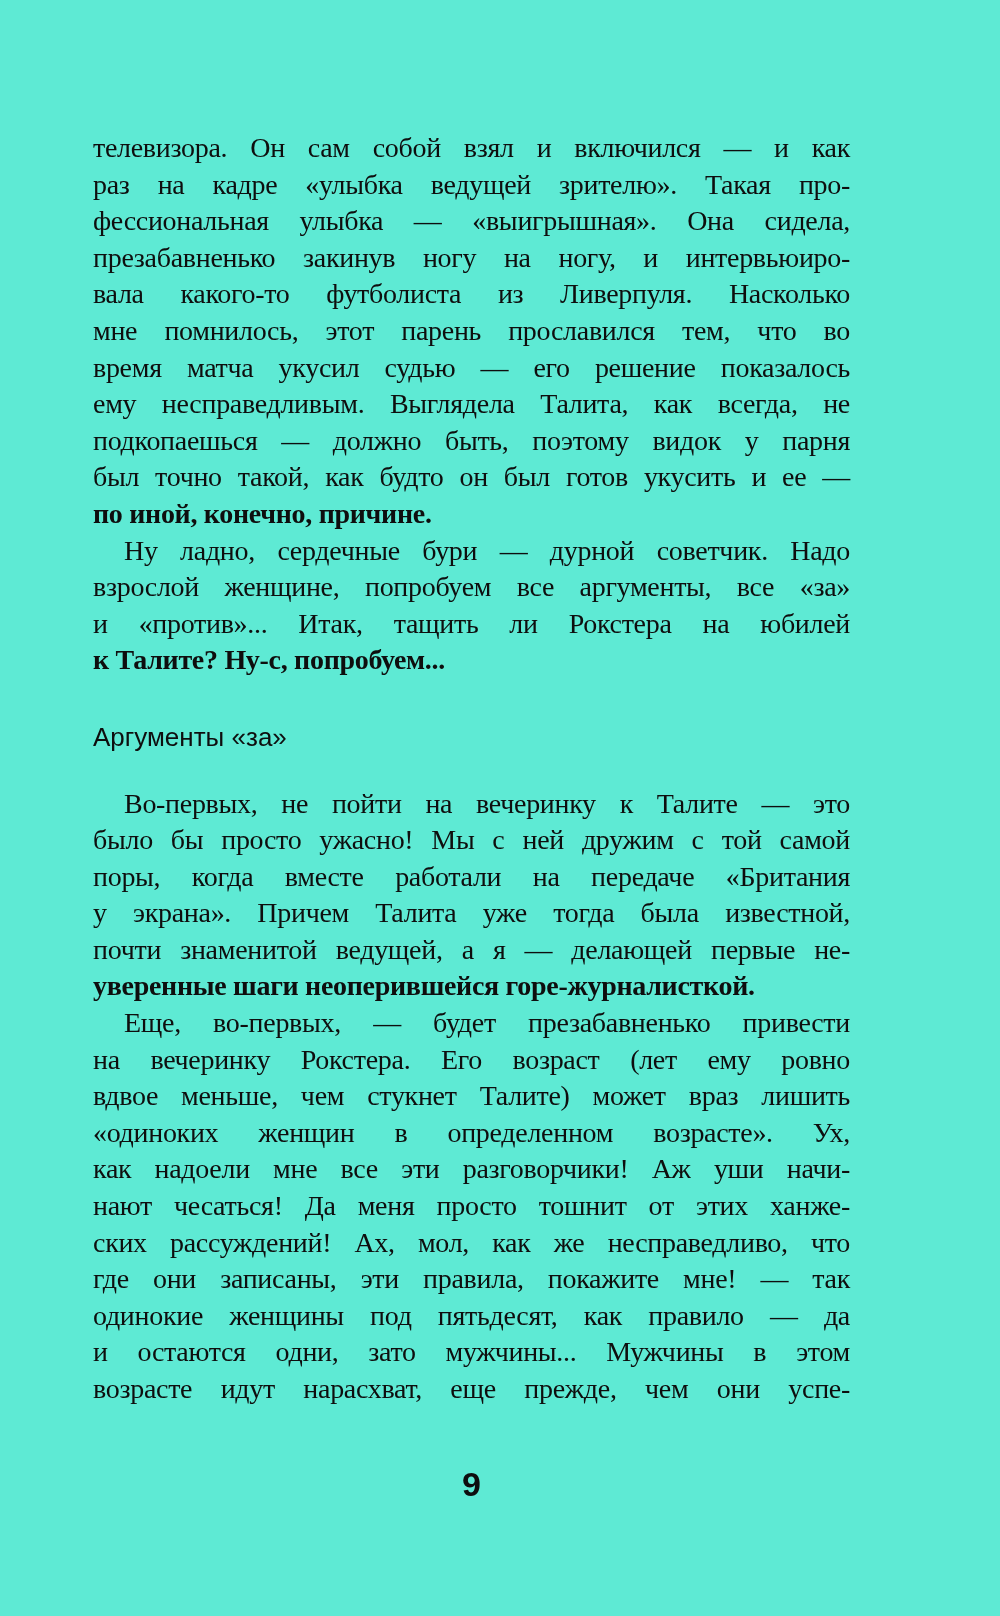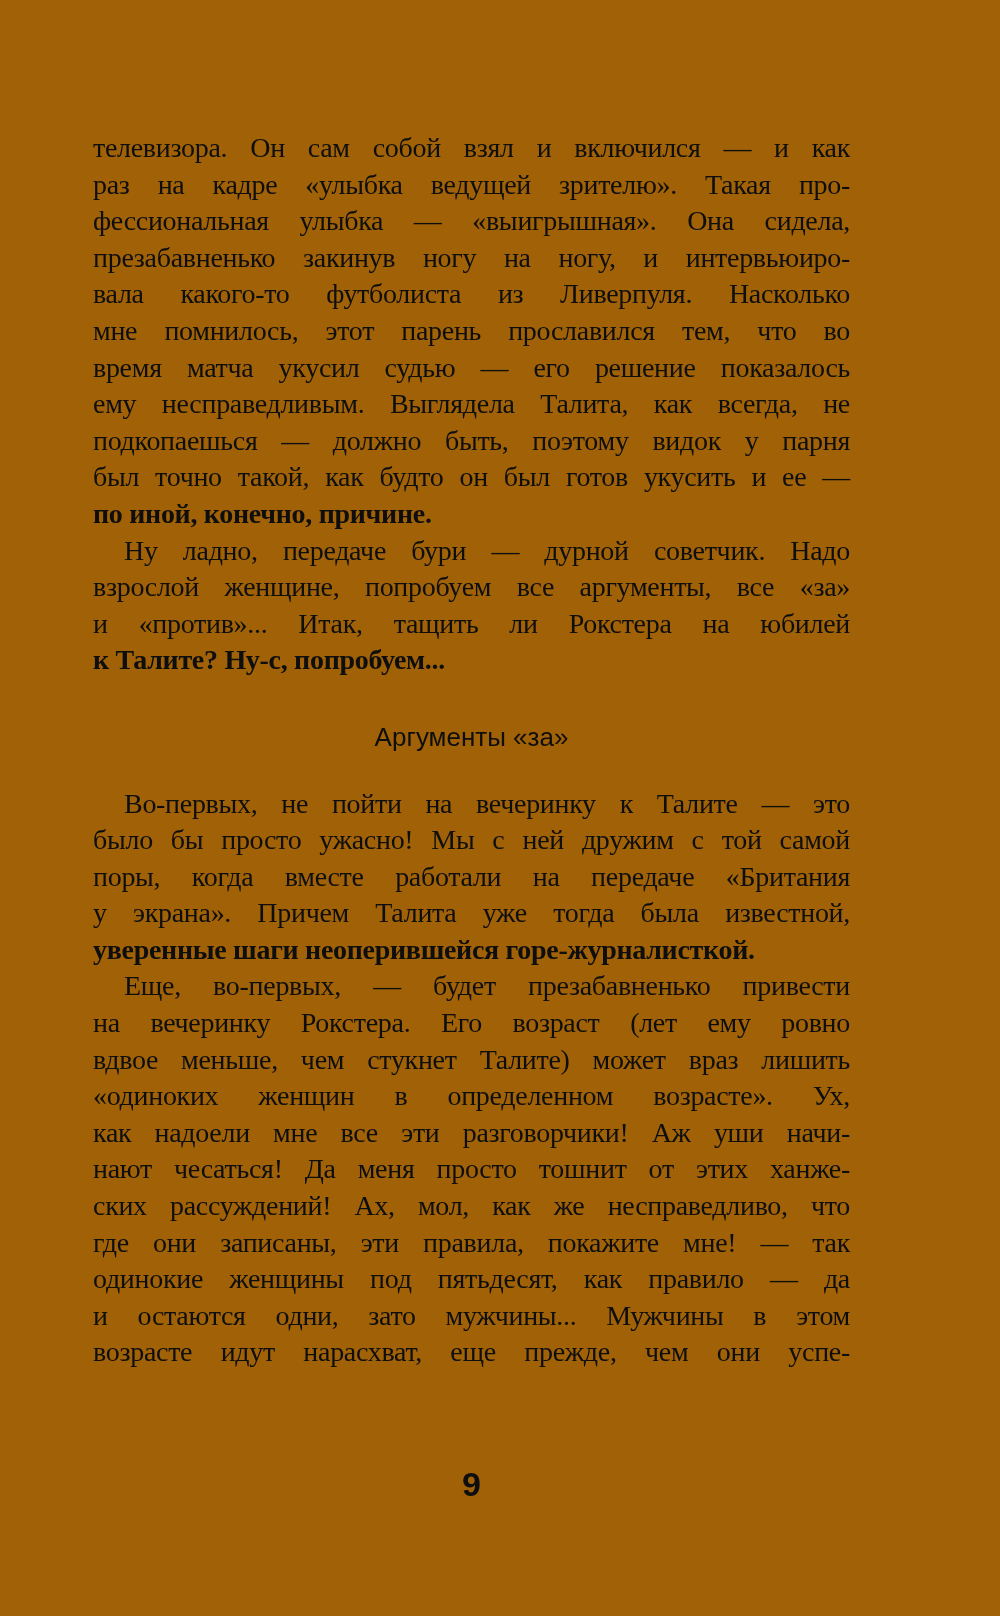--- a/index.html
+++ b/index.html
@@ -4,21 +4,21 @@
 <style>
   html, body {
     margin: 0;
     padding: 0;
     background: #ffffff;
   }
   .page {
     position: relative;
     width: 1000px;
     height: 1616px;
-    background: #a16207;
+    background: #5eead4;
     overflow: hidden;
   }
   .text-block {
     position: absolute;
     left: 93px;
     top: 130px;
     width: 757px;
     color: #0e0e0e;
     font-family: "Liberation Serif", "DejaVu Serif", serif;
     font-size: 28px;
@@ -39,21 +39,20 @@
     padding-left: 31px;
   }
   .line.para-end {
     text-align-last: auto;
     font-weight: bold;
   }
   .heading {
     height: 36.6px;
     line-height: 36.6px;
     margin: 40px 0 30px 0;
-    text-align: center;
     font-family: "Liberation Sans", "DejaVu Sans", sans-serif;
     font-size: 26px;
     font-weight: 500;
     letter-spacing: 0;
     color: #0e0e0e;
   }
   .folio {
     position: absolute;
     left: 93px;
     top: 1466px;
@@ -78,31 +77,32 @@
         <div class="line">презабавненько закинув ногу на ногу, и интервьюиро-</div>
         <div class="line">вала какого-то футболиста из Ливерпуля. Насколько</div>
         <div class="line">мне помнилось, этот парень прославился тем, что во</div>
         <div class="line">время матча укусил судью — его решение показалось</div>
         <div class="line">ему несправедливым. Выглядела Талита, как всегда, не</div>
         <div class="line">подкопаешься — должно быть, поэтому видок у парня</div>
         <div class="line">был точно такой, как будто он был готов укусить и ее —</div>
         <div class="line para-end">по иной, конечно, причине.</div>
       </div>
       <div class="paragraph">
-        <div class="line indent">Ну ладно, передаче бури — дурной советчик. Надо</div>
+        <div class="line indent">Ну ладно, сердечные бури — дурной советчик. Надо</div>
         <div class="line">взрослой женщине, попробуем все аргументы, все «за»</div>
         <div class="line">и «против»... Итак, тащить ли Рокстера на юбилей</div>
         <div class="line para-end">к Талите? Ну-с, попробуем...</div>
       </div>
       <div class="heading">Аргументы «за»</div>
       <div class="paragraph">
         <div class="line indent">Во-первых, не пойти на вечеринку к Талите — это</div>
         <div class="line">было бы просто ужасно! Мы с ней дружим с той самой</div>
         <div class="line">поры, когда вместе работали на передаче «Британия</div>
         <div class="line">у экрана». Причем Талита уже тогда была известной,</div>
+        <div class="line">почти знаменитой ведущей, а я — делающей первые не-</div>
         <div class="line para-end">уверенные шаги неоперившейся горе-журналисткой.</div>
       </div>
       <div class="paragraph">
         <div class="line indent">Еще, во-первых, — будет презабавненько привести</div>
         <div class="line">на вечеринку Рокстера. Его возраст (лет ему ровно</div>
         <div class="line">вдвое меньше, чем стукнет Талите) может враз лишить</div>
         <div class="line">«одиноких женщин в определенном возрасте». Ух,</div>
         <div class="line">как надоели мне все эти разговорчики! Аж уши начи-</div>
         <div class="line">нают чесаться! Да меня просто тошнит от этих ханже-</div>
         <div class="line">ских рассуждений! Ах, мол, как же несправедливо, что</div>

